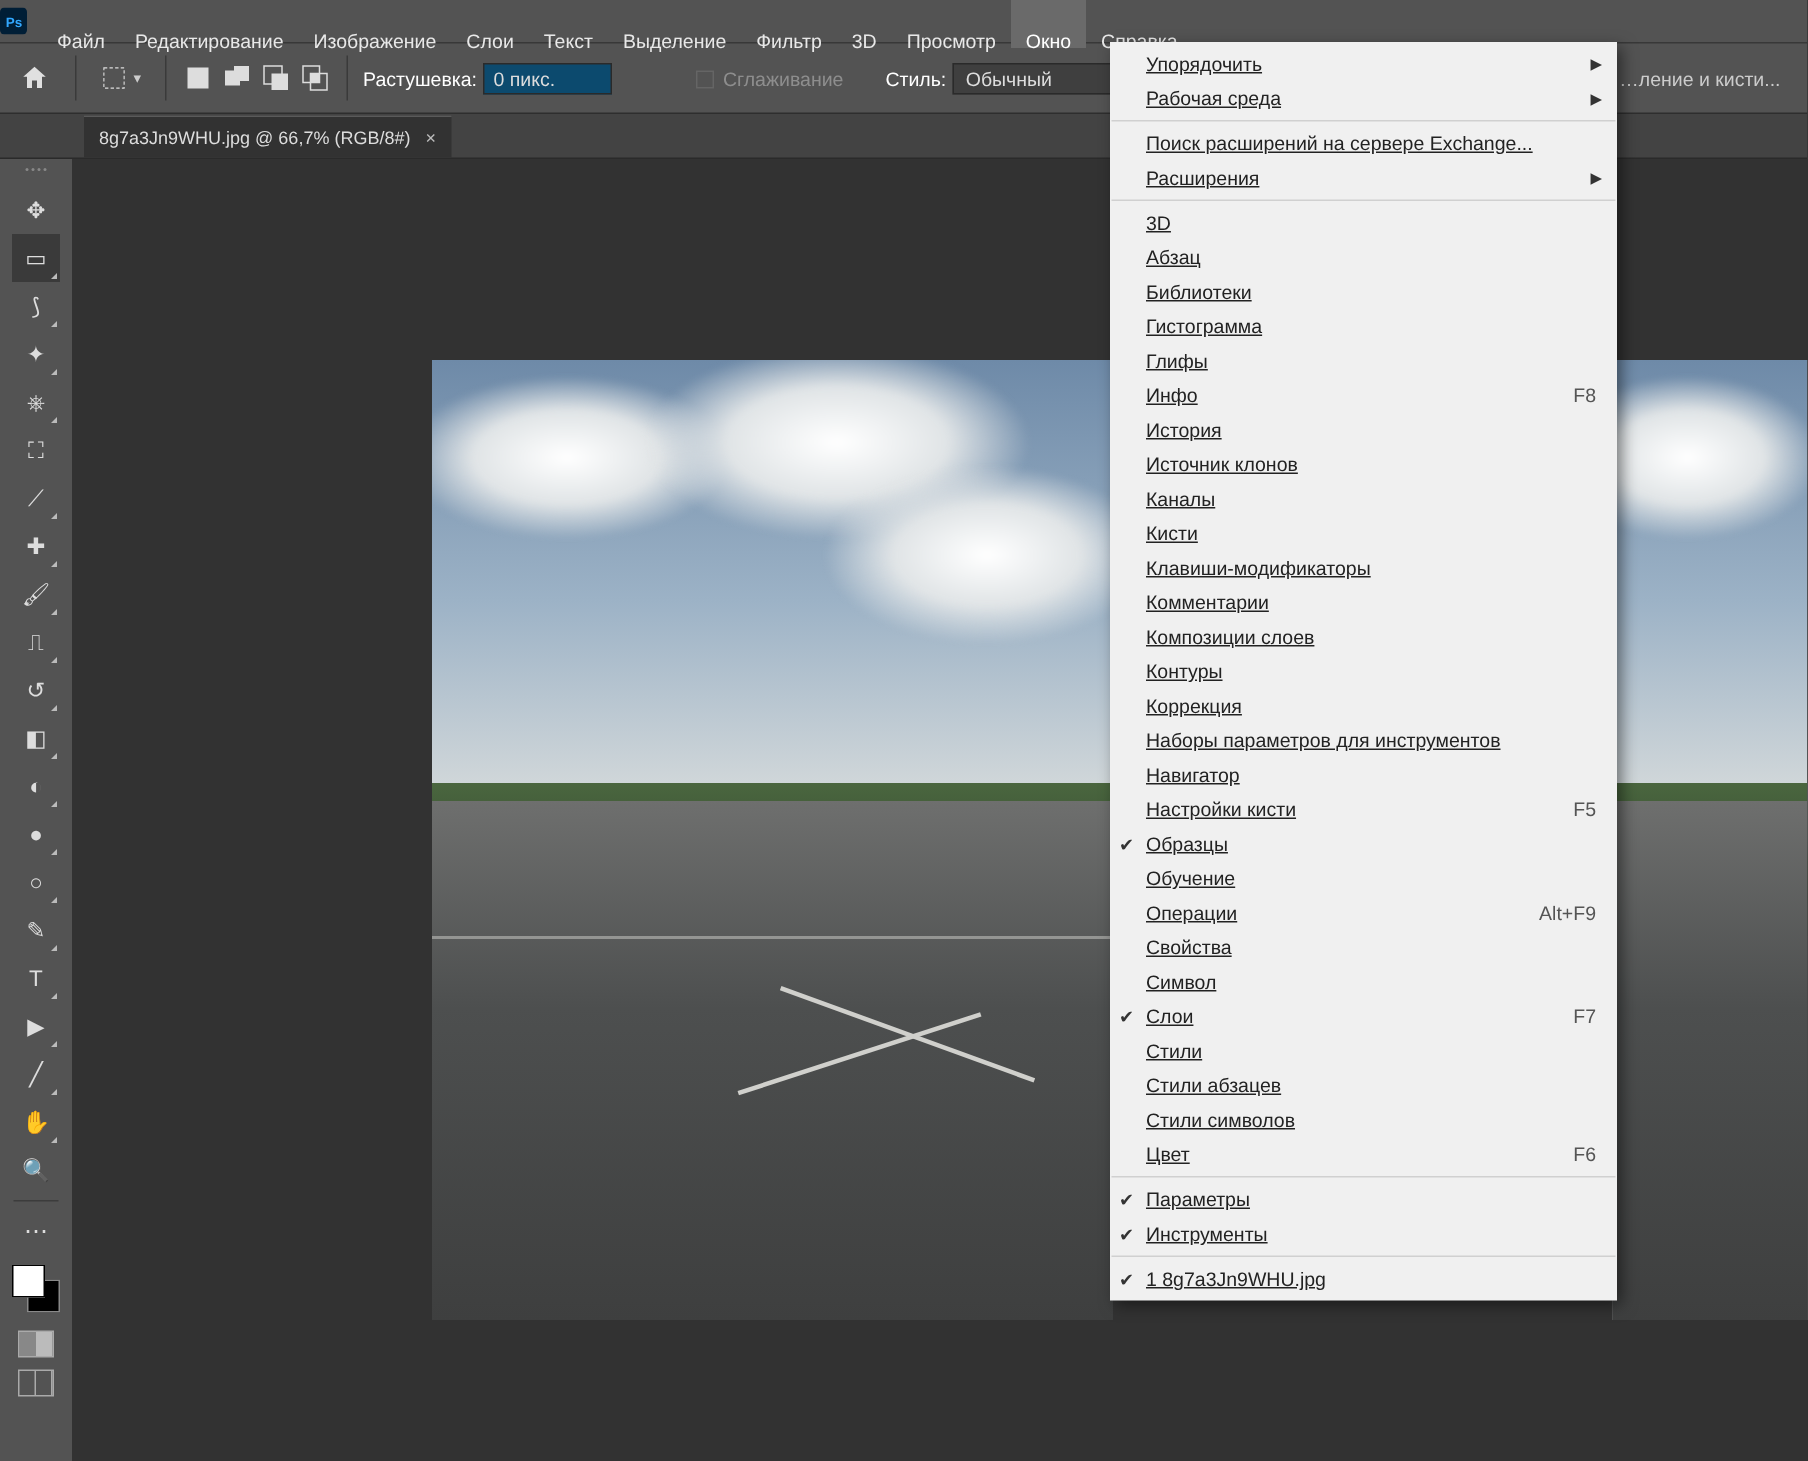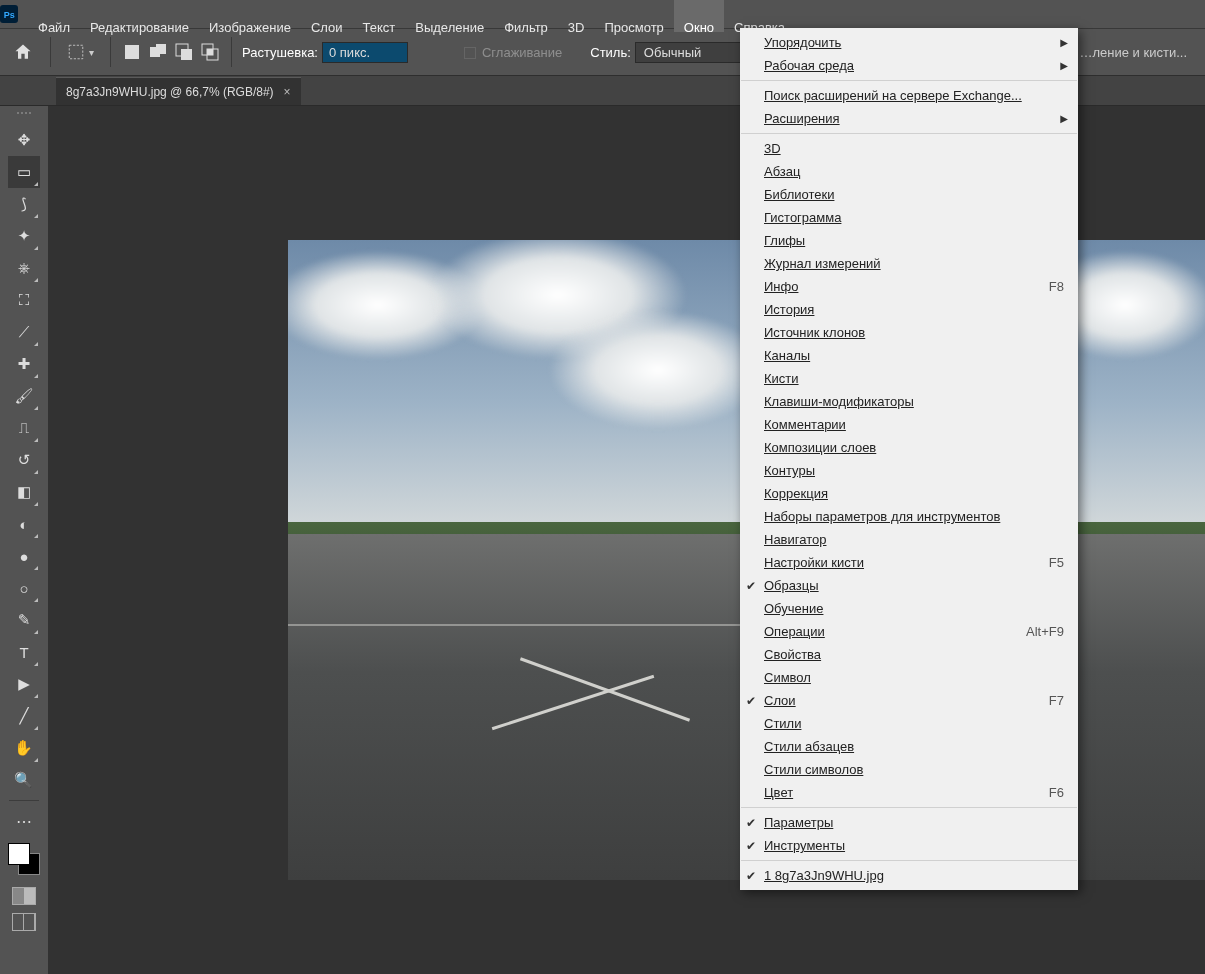--- a/index.html
+++ b/index.html
@@ -237,23 +237,20 @@
     <div class="dd-item">
       <span>Библиотеки</span>
     </div>
     <div class="dd-item">
       <span>Гистограмма</span>
     </div>
     <div class="dd-item">
       <span>Глифы</span>
     </div>
     <div class="dd-item">
-      <span>Журнал измерений</span>
-    </div>
-    <div class="dd-item">
       <span>Инфо</span>
       <span class="shortcut">F8</span>
     </div>
     <div class="dd-item">
       <span>История</span>
     </div>
     <div class="dd-item">
       <span>Источник клонов</span>
     </div>
     <div class="dd-item">

